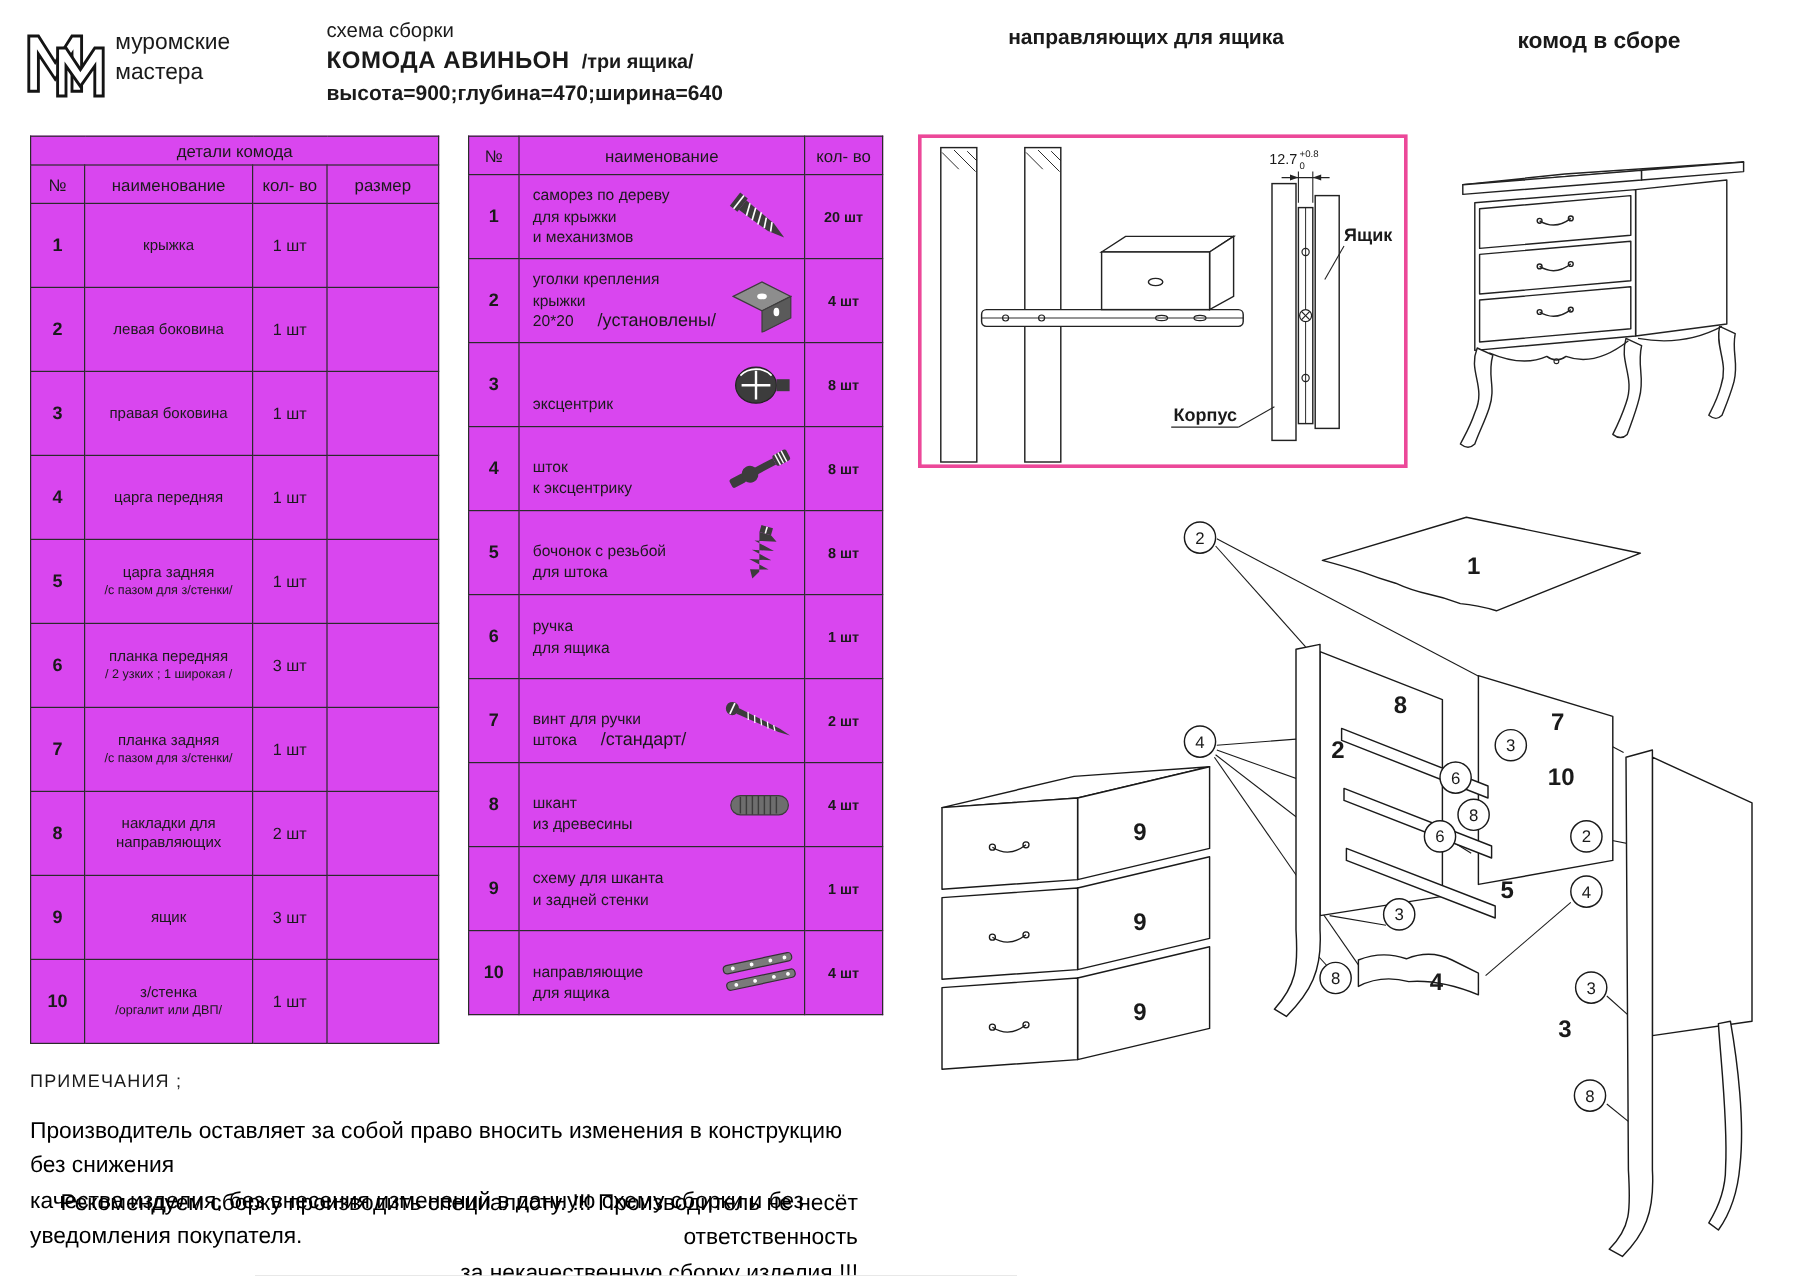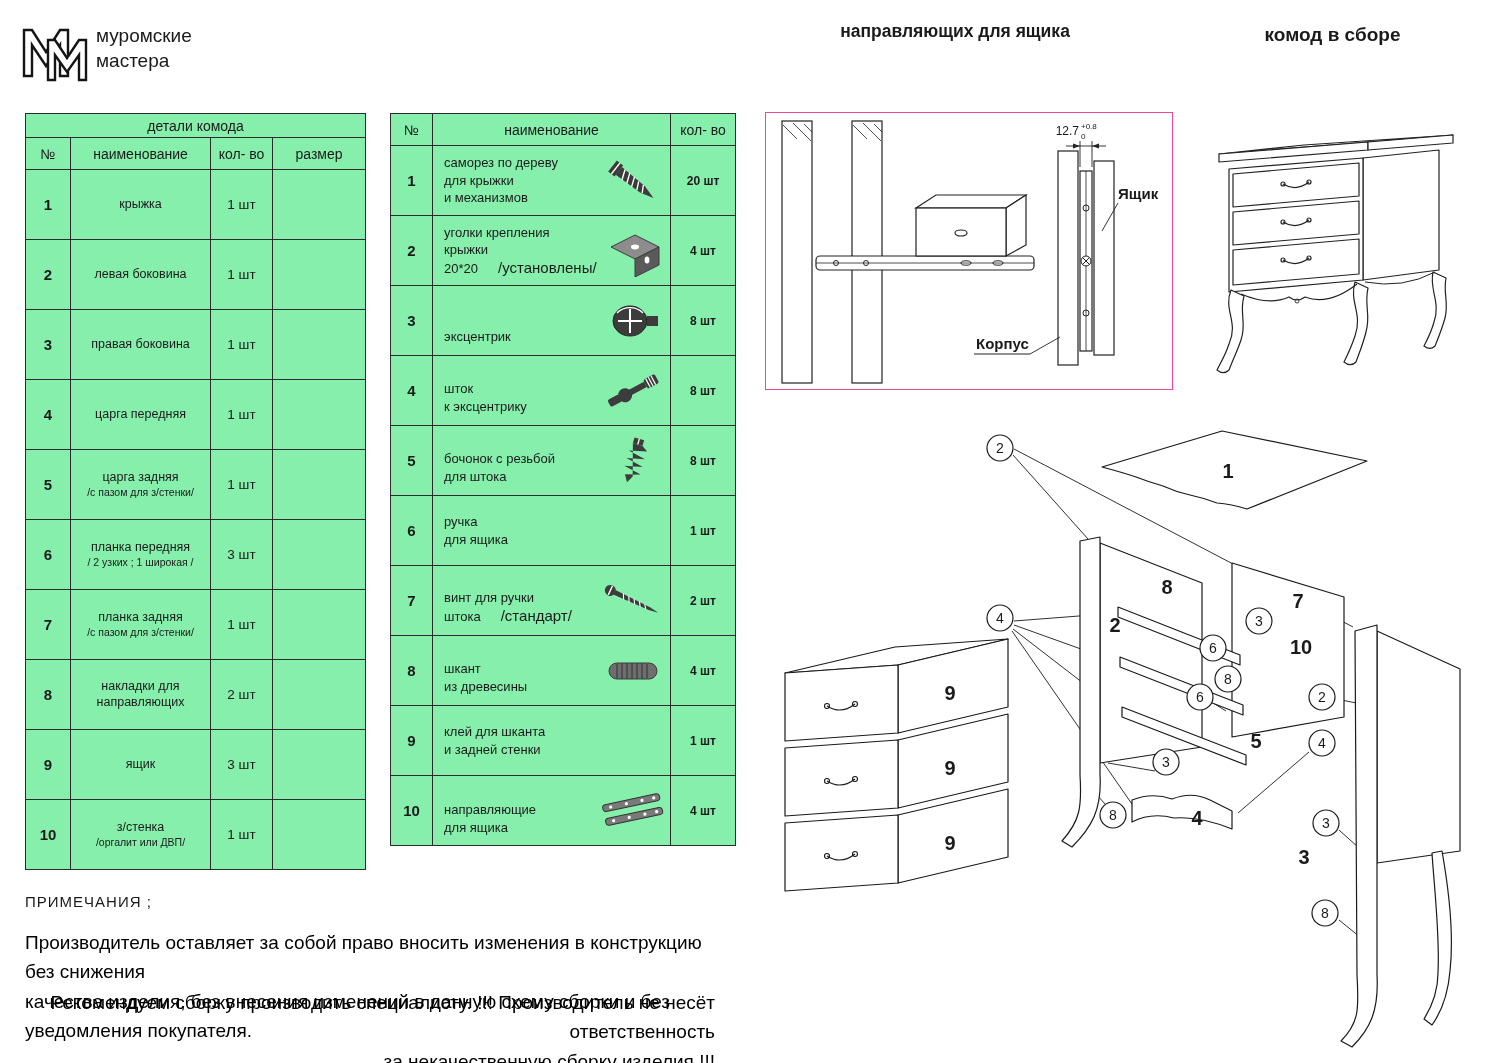--- a/index.html
+++ b/index.html
@@ -16,41 +16,41 @@
   .title-block { left:272px; top:16px; }
   .t1 { font-size:17px; margin-bottom:4px; }
   .t2 { margin-bottom:4px; }
   .product { font-size:20px; font-weight:bold; letter-spacing:0.5px; }
   .variant { font-size:16.5px; font-weight:bold; margin-left:10px; }
   .t3 { font-size:17.5px; font-weight:bold; }
   .slide-title { left:800px; top:20px; width:310px; text-align:center; font-size:17.5px; font-weight:bold; line-height:1.35; }
   .assembled-title { left:1245px; top:24px; width:175px; text-align:center; font-size:19px; font-weight:bold; }
 
   
-  table.tbl { border-collapse:collapse; table-layout:fixed; position:absolute; background:#86efac; }
+  table.tbl { border-collapse:collapse; table-layout:fixed; position:absolute; background:#d946ef; }
   .tbl td { border:1px solid #2b2b2b; vertical-align:middle; text-align:center; padding:2px; overflow:hidden; }
   .tbl .ttl td { font-size:14px; height:24px; }
   .tbl .hdr td { font-size:14px; height:32px; }
   .tbl tr.r { height:70px; }
   .tbl .num { font-weight:bold; font-size:15px; }
   .parts { left:25px; top:113px; width:340px; }
   .hw { left:390px; top:113px; width:345px; }
   .n1 { font-size:12.5px; line-height:1.25; }
   .sub { font-size:10.5px; line-height:1.2; }
   .qtyL { text-align:left; padding-left:12px; font-size:13.5px; }
   .qtyC { font-size:12px;font-weight:bold; }
   .hnmcell { padding:0; }
   .hnm { display:flex; align-items:flex-end; }
   .htxt { flex:1; text-align:left; padding-left:9px; font-size:13px; line-height:1.35; }
   .hicon { width:70px; display:flex; align-items:center; justify-content:center; }
   .subnote { font-size:15px; margin-left:20px; }
   div:empty, span:empty { display:none; }
 
   
-  .slide-box { left:765px; top:112px; width:408px; height:278px; border:1px solid #ec4899; }
+  .slide-box { left:765px; top:112px; width:408px; height:278px; border:3px solid #ec4899; }
   .assembled-box { left:1213px; top:112px; }
   .exploded-box { left:770px; top:415px; }
 
   
   .notes-title { left:25px; top:893px; font-size:15px; letter-spacing:1px; }
   .note-p { left:25px; width:690px; font-size:19px; line-height:1.55; color:#000000; white-space:pre-line; }
   .p1 { top:928px; }
   .p2 { top:988px;text-align:right; }
 </style>
 </head>
@@ -64,20 +64,25 @@
         <polygon points="4,58 4,12 12,12 26,34 40,12 48,12 48,58 40,58 40,27 26,48 12,27 12,58"></polygon>
         <polygon points="28,62 28,22 35,22 47,40 59,22 66,22 66,62 59,62 59,37 47,54 35,37 35,62"></polygon>
       </g>
     </svg>
     <div class="brand-text">
       <div>муромские</div>
       <div>мастера</div>
     </div>
   </div>
 
+  <div class="abs title-block">
+    <div class="t1">схема сборки</div>
+    <div class="t2"><span class="product">КОМОДА  АВИНЬОН</span><span class="variant">/три ящика/</span></div>
+    <div class="t3">высота=900;глубина=470;ширина=640</div>
+  </div>
 
   <div class="abs slide-title">
     <div>направляющих для ящика</div>
   </div>
 
   <div class="abs assembled-title">комод в сборе</div>
 
   <table class="tbl parts">
     <colgroup>
         <col style="width:45px">
@@ -395,21 +400,21 @@
             </div>
           </td>
       <td class="qtyC">4 шт</td>
     </tr>
 
     <tr class="r">
       <td class="num">9</td>
       <td class="hnmcell">
             <div class="hnm">
               <div class="htxt">
-                <div>клей для шканта</div>
+                <div>схему для шканта</div>
                 <div><span>и задней стенки</span></div>
                 <div></div>
               </div>
             </div>
           </td>
       <td class="qtyC">1 шт</td>
     </tr>
 
     <tr class="r">
       <td class="num">10</td>

